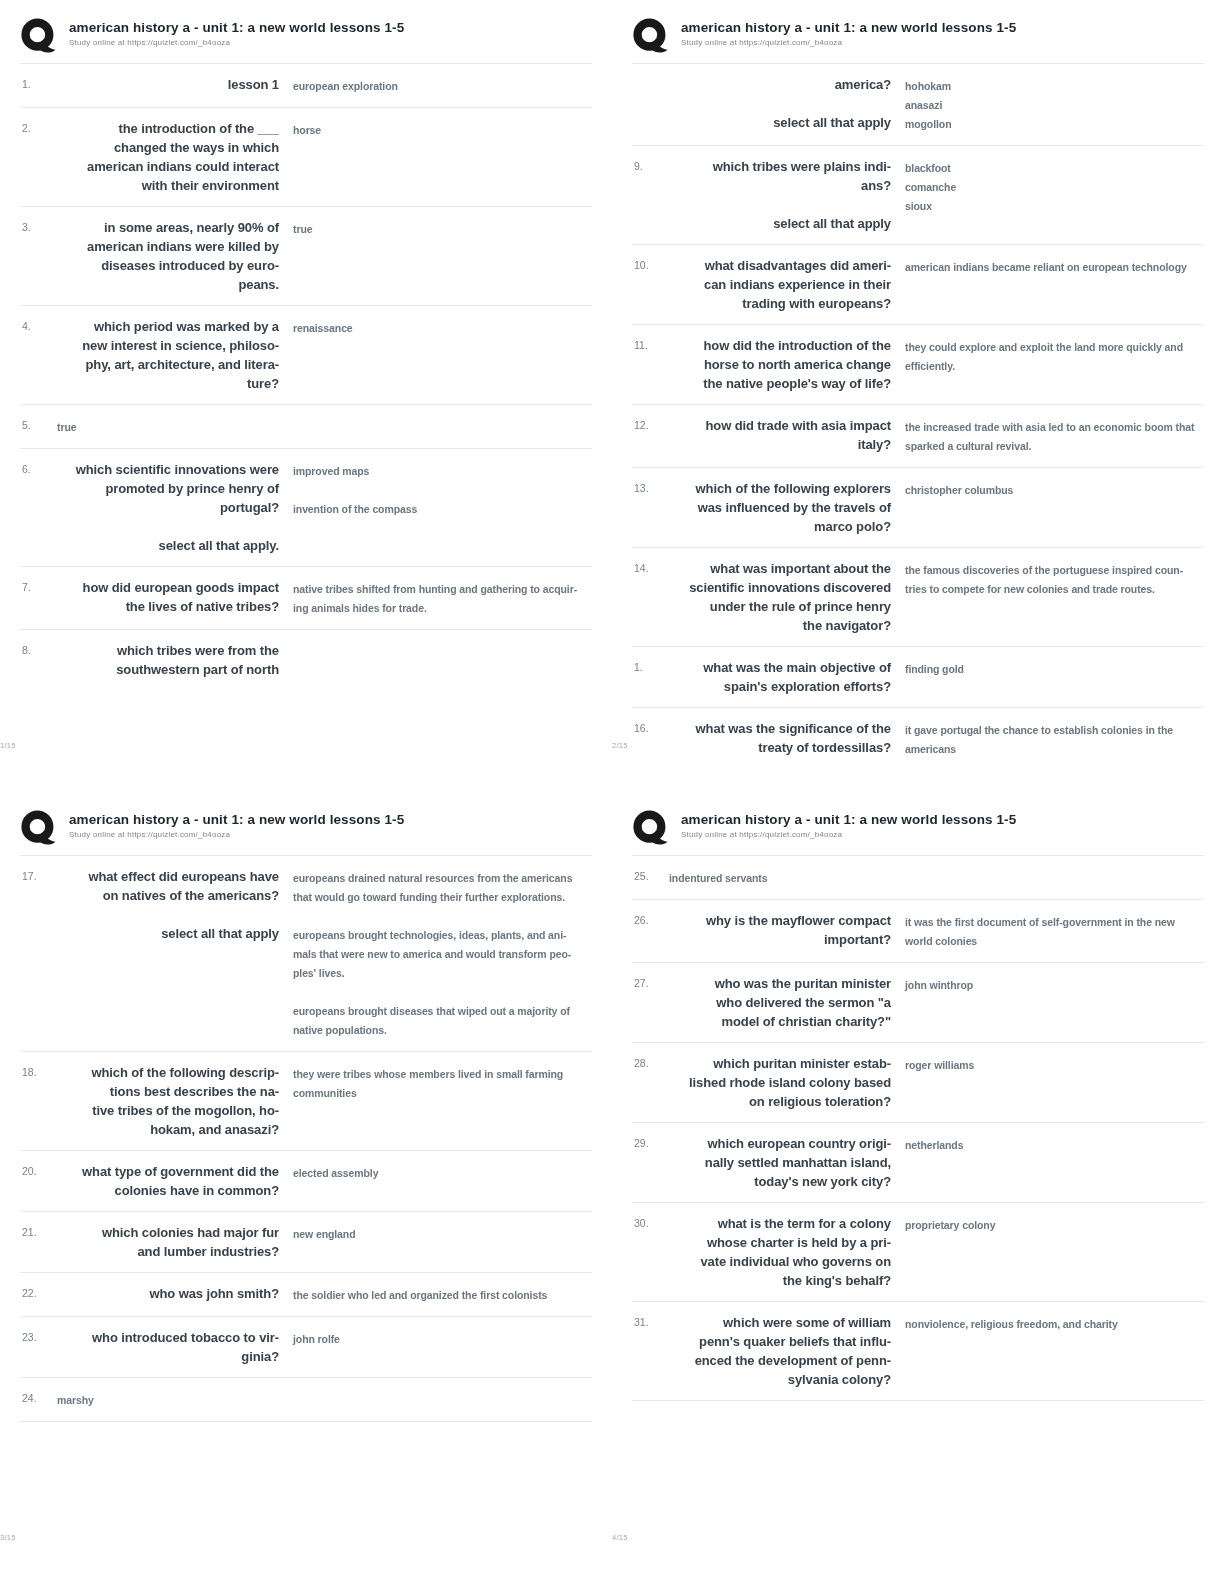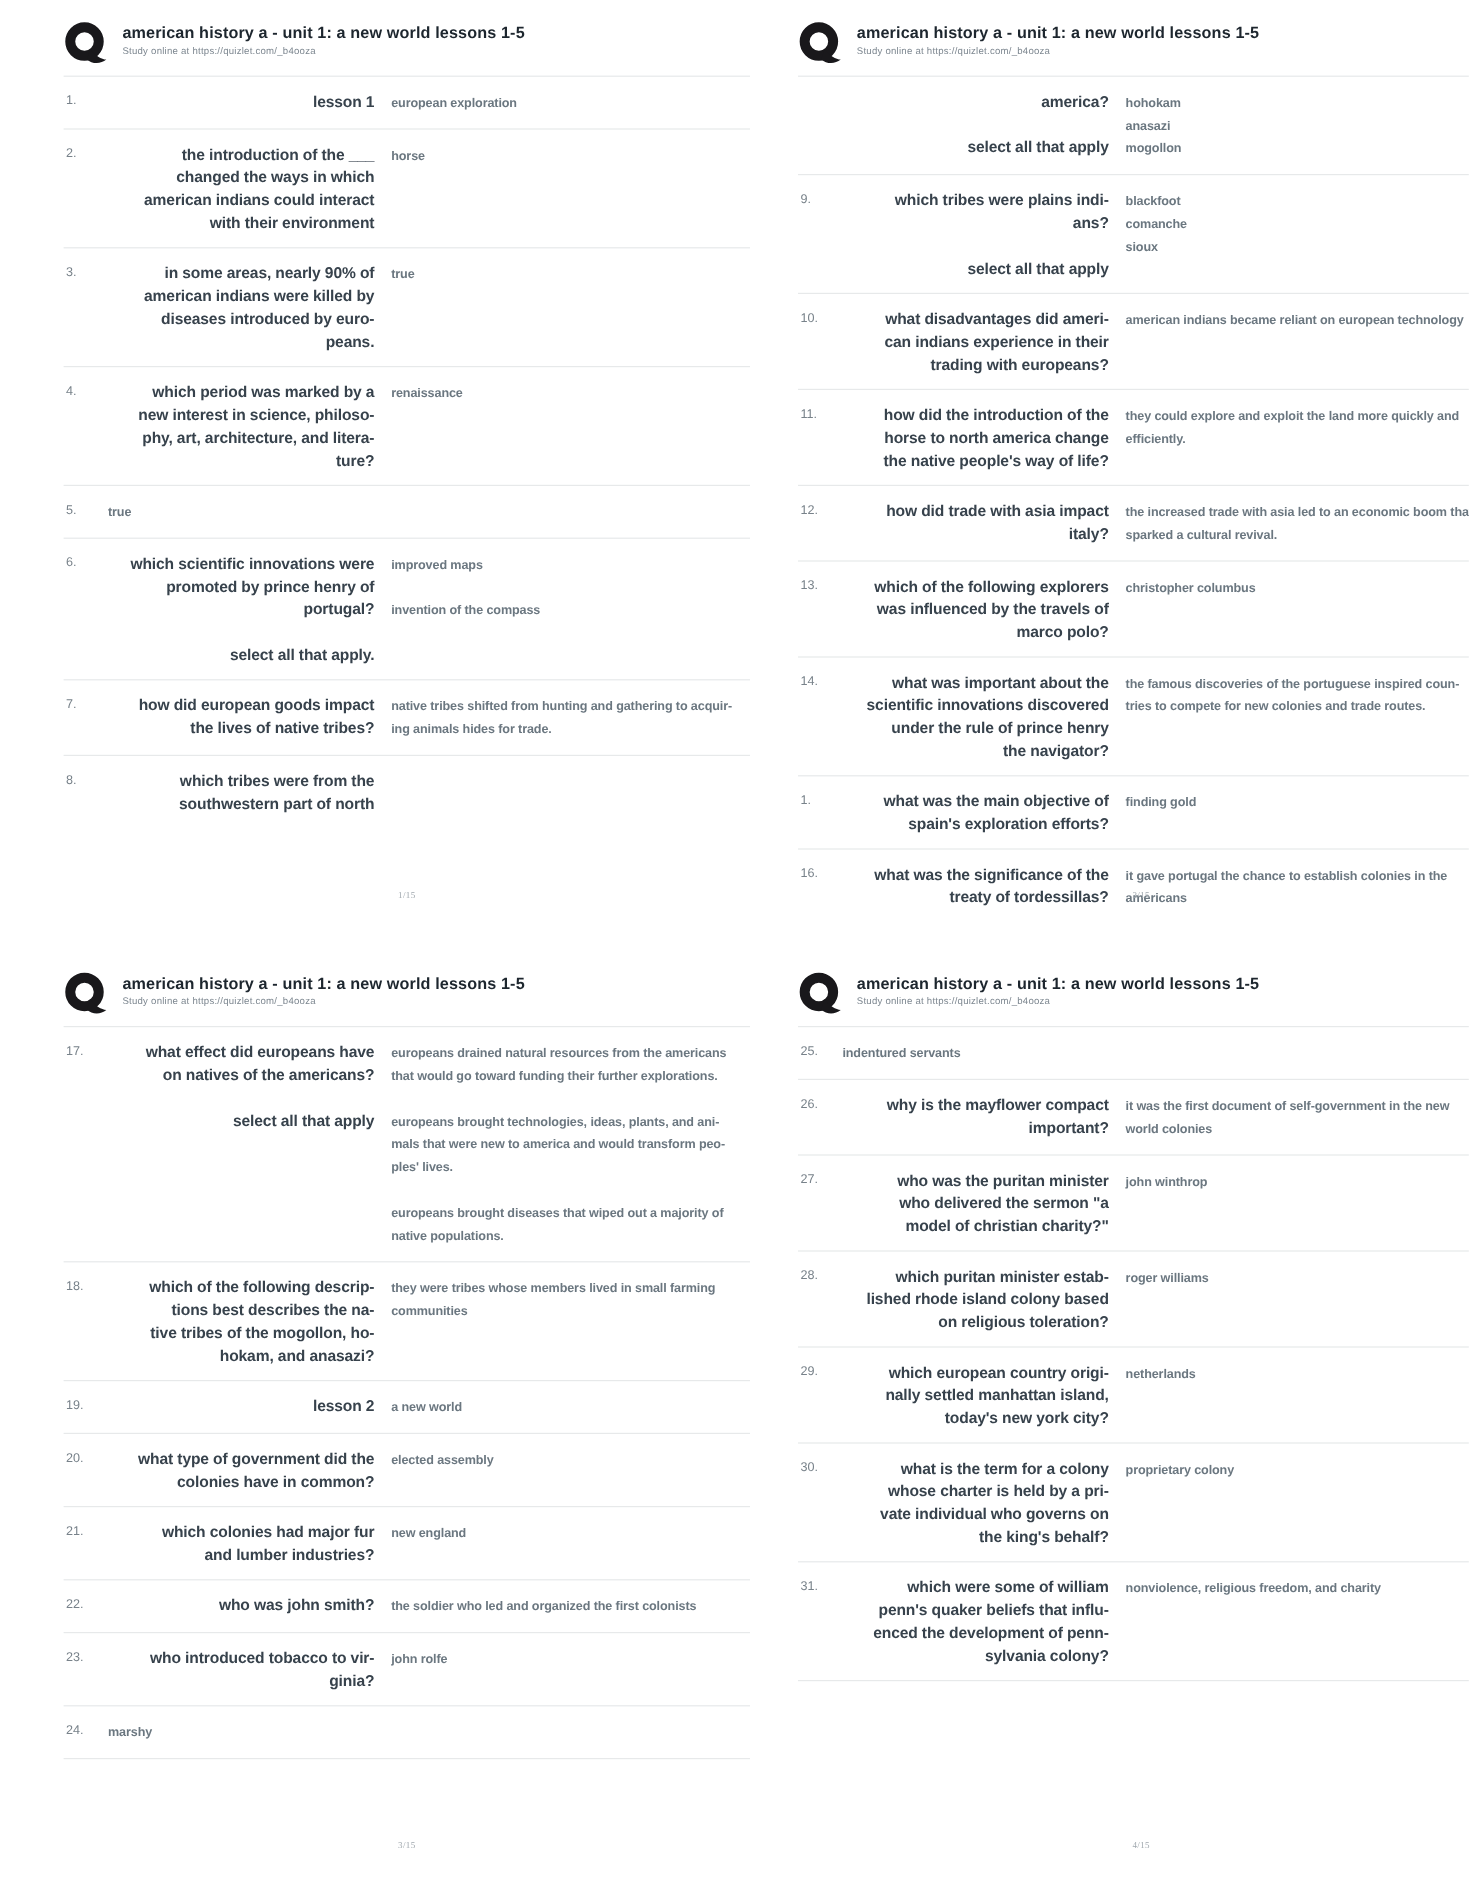--- a/index.html
+++ b/index.html
@@ -1,38 +1,38 @@
 <!DOCTYPE html>
 <html><head>
 <meta charset="utf-8">
 <style>
   html,body{margin:0;padding:0;background:#ffffff;}
   body{width:1224px;height:1584px;font-family:"Liberation Sans","DejaVu Sans",sans-serif;
        -webkit-font-smoothing:antialiased;}
   .grid{display:grid;grid-template-columns:612px 612px;grid-template-rows:792px 792px;
         width:1224px;height:1584px;}
   .sheet{position:relative;width:612px;height:792px;box-sizing:border-box;
-         background:#ffffff;overflow:hidden;margin-left:33px;}
+         background:#ffffff;overflow:hidden;}
   .page-header{display:flex;align-items:flex-start;gap:11px;
                margin:0 20px;padding:17px 0 7px 0;border-bottom:1px solid #e7e9ea;}
   .logo{flex:0 0 auto;width:38px;height:38px;margin-top:1px;}
   .head-text{display:flex;flex-direction:column;gap:3px;padding-top:3px;}
   .title{font-size:13.5px;font-weight:700;color:#1d262e;letter-spacing:0.1px;}
   .subtitle{font-size:8px;color:#7d8790;letter-spacing:0.2px;}
   .rows{margin:0 20px;}
   .row{display:grid;grid-template-columns:37px 236px 1fr;
        padding:11px 0;border-bottom:1px solid #e7e9ea;}
   .sheet.open-end .rows .row:last-child{border-bottom:none;}
   .num{font-size:10.5px;color:#78828a;padding-top:2.5px;padding-left:2px;}
   .q{font-size:13px;font-weight:600;color:#37424c;line-height:19px;
      white-space:pre-line;padding-right:14px;letter-spacing:-0.1px;text-align:right;}
   .a{font-size:10.5px;font-weight:700;color:#6b7780;line-height:19px;
      white-space:pre-line;letter-spacing:-0.1px;padding-top:2px;}
-  .page-footer{position:absolute;left:0;bottom:42px;width:100%;text-align:center;
-               font-size:7.5px;color:#a0a8ae;letter-spacing:0.3px;font-family:Liberation Serif, serif;}
+  .page-footer{position:absolute;left:0;bottom:42px;width:100%;
+               font-size:7.5px;color:#a0a8ae;letter-spacing:0.3px;}
 </style>
 </head>
 <body>
 
 <div class="grid">
 
   <div class="sheet open-end">
     <div class="page-header">
       <svg class="logo" viewBox="0 0 48 48">
         <circle cx="22" cy="21" r="15" fill="none" stroke="#19181b" stroke-width="10.5"></circle>
@@ -222,25 +222,20 @@
         <div class="row">
           <div class="num">18.</div>
           <div class="q">which of the following descrip-
 tions best describes the na-
 tive tribes of the mogollon, ho-
 hokam, and anasazi?</div>
           <div class="a">they were tribes whose members lived in small farming
 communities</div>
         </div>
         <div class="row">
-          <div class="num">19.</div>
-          <div class="q">lesson 2</div>
-          <div class="a">a new world</div>
-        </div>
-        <div class="row">
           <div class="num">20.</div>
           <div class="q">what type of government did the
 colonies have in common?</div>
           <div class="a">elected assembly</div>
         </div>
         <div class="row">
           <div class="num">21.</div>
           <div class="q">which colonies had major fur
 and lumber industries?</div>
           <div class="a">new england</div>

